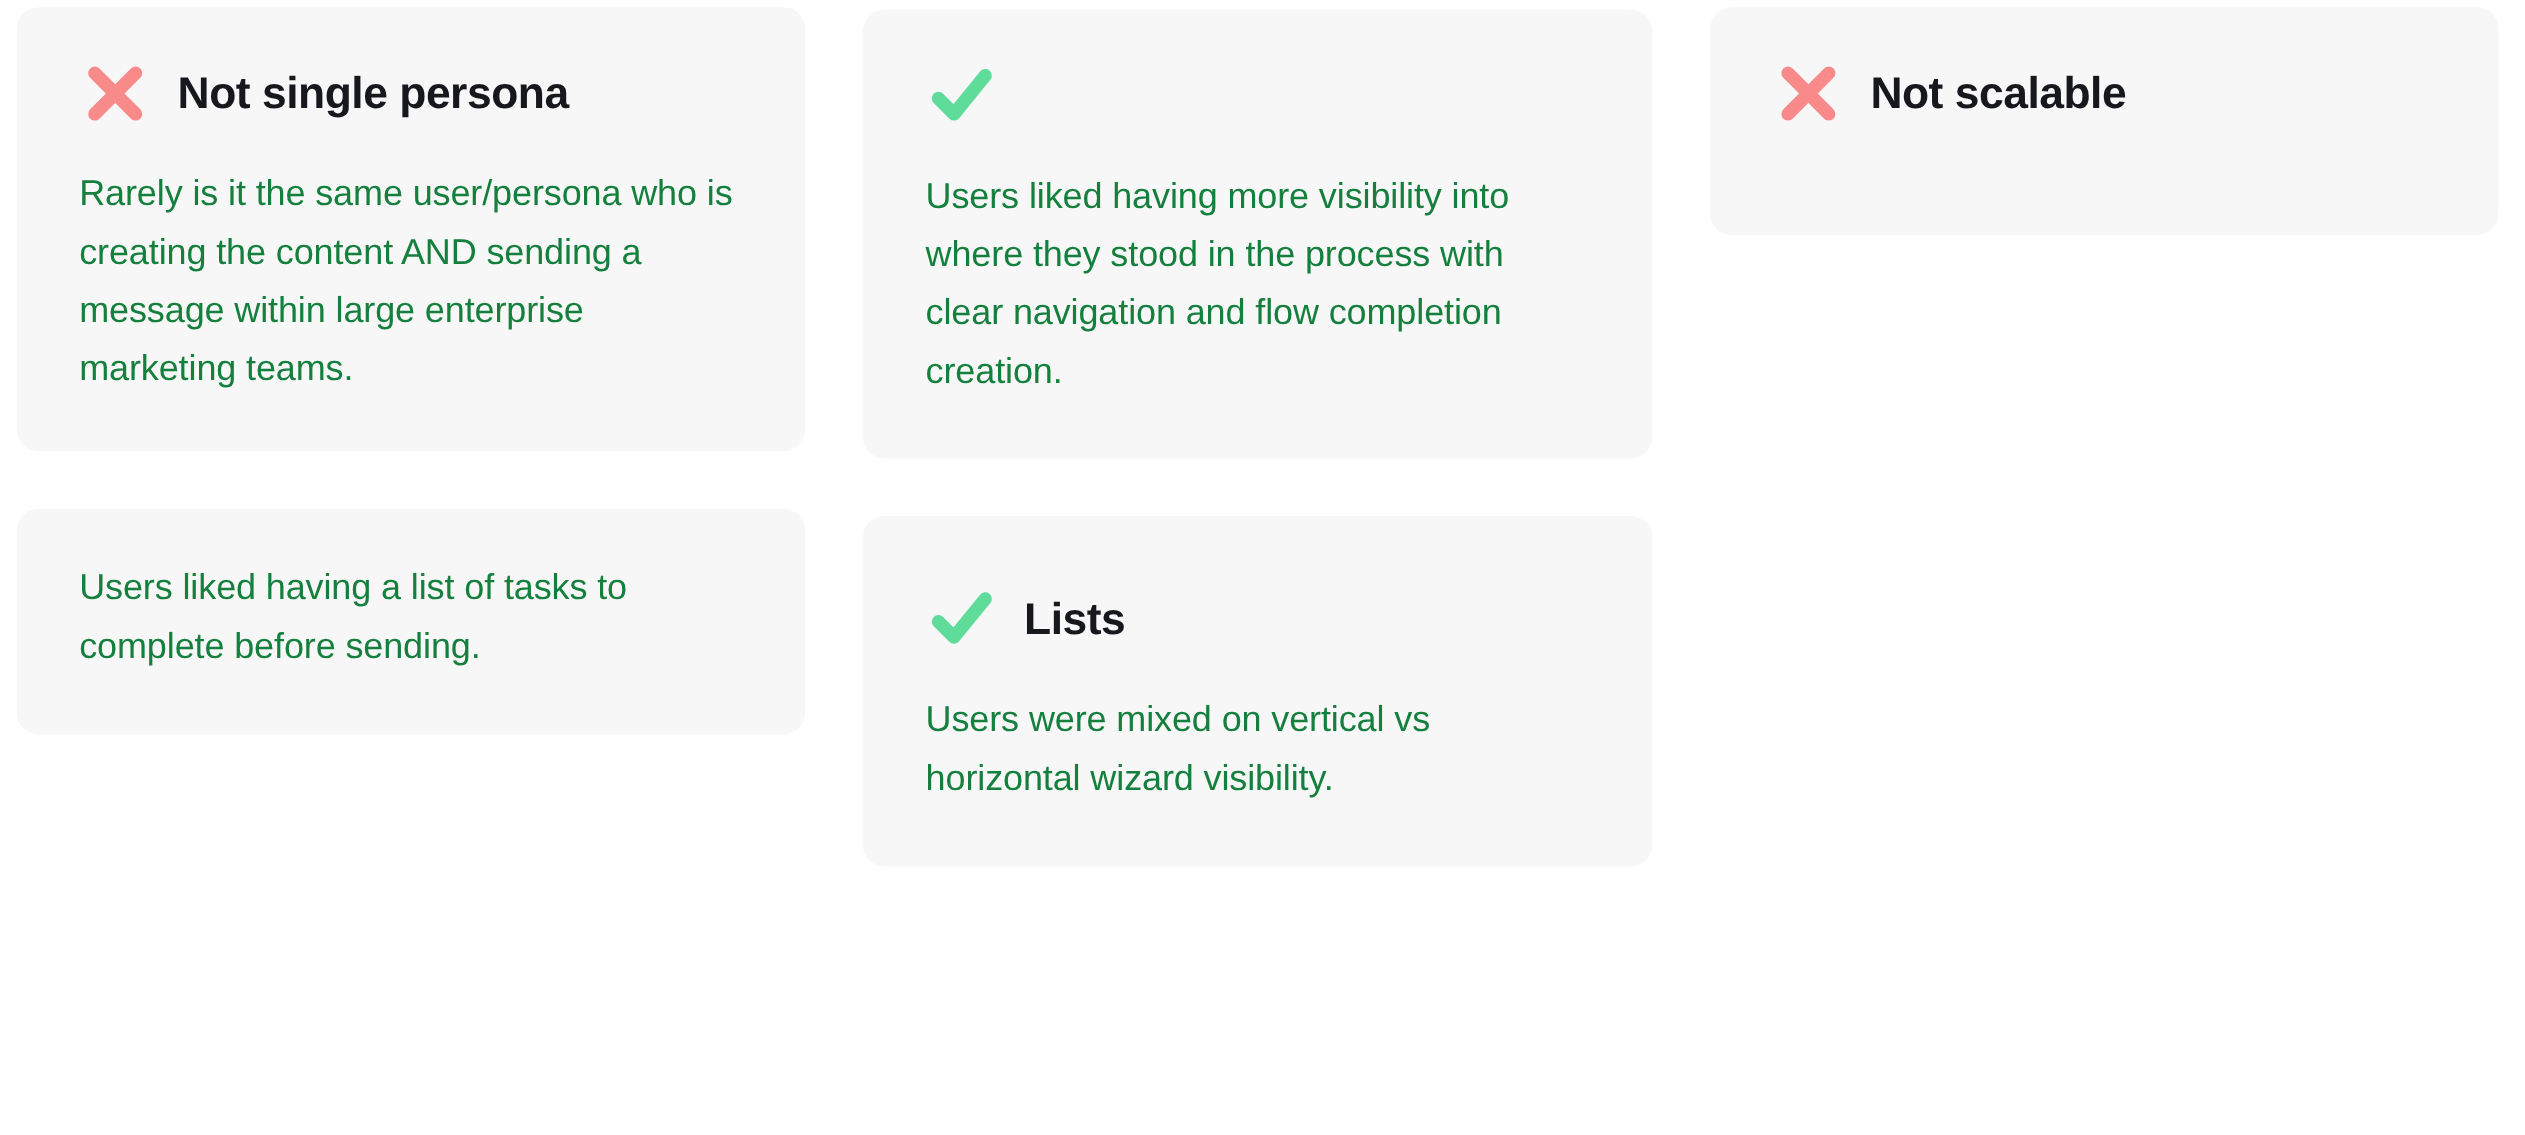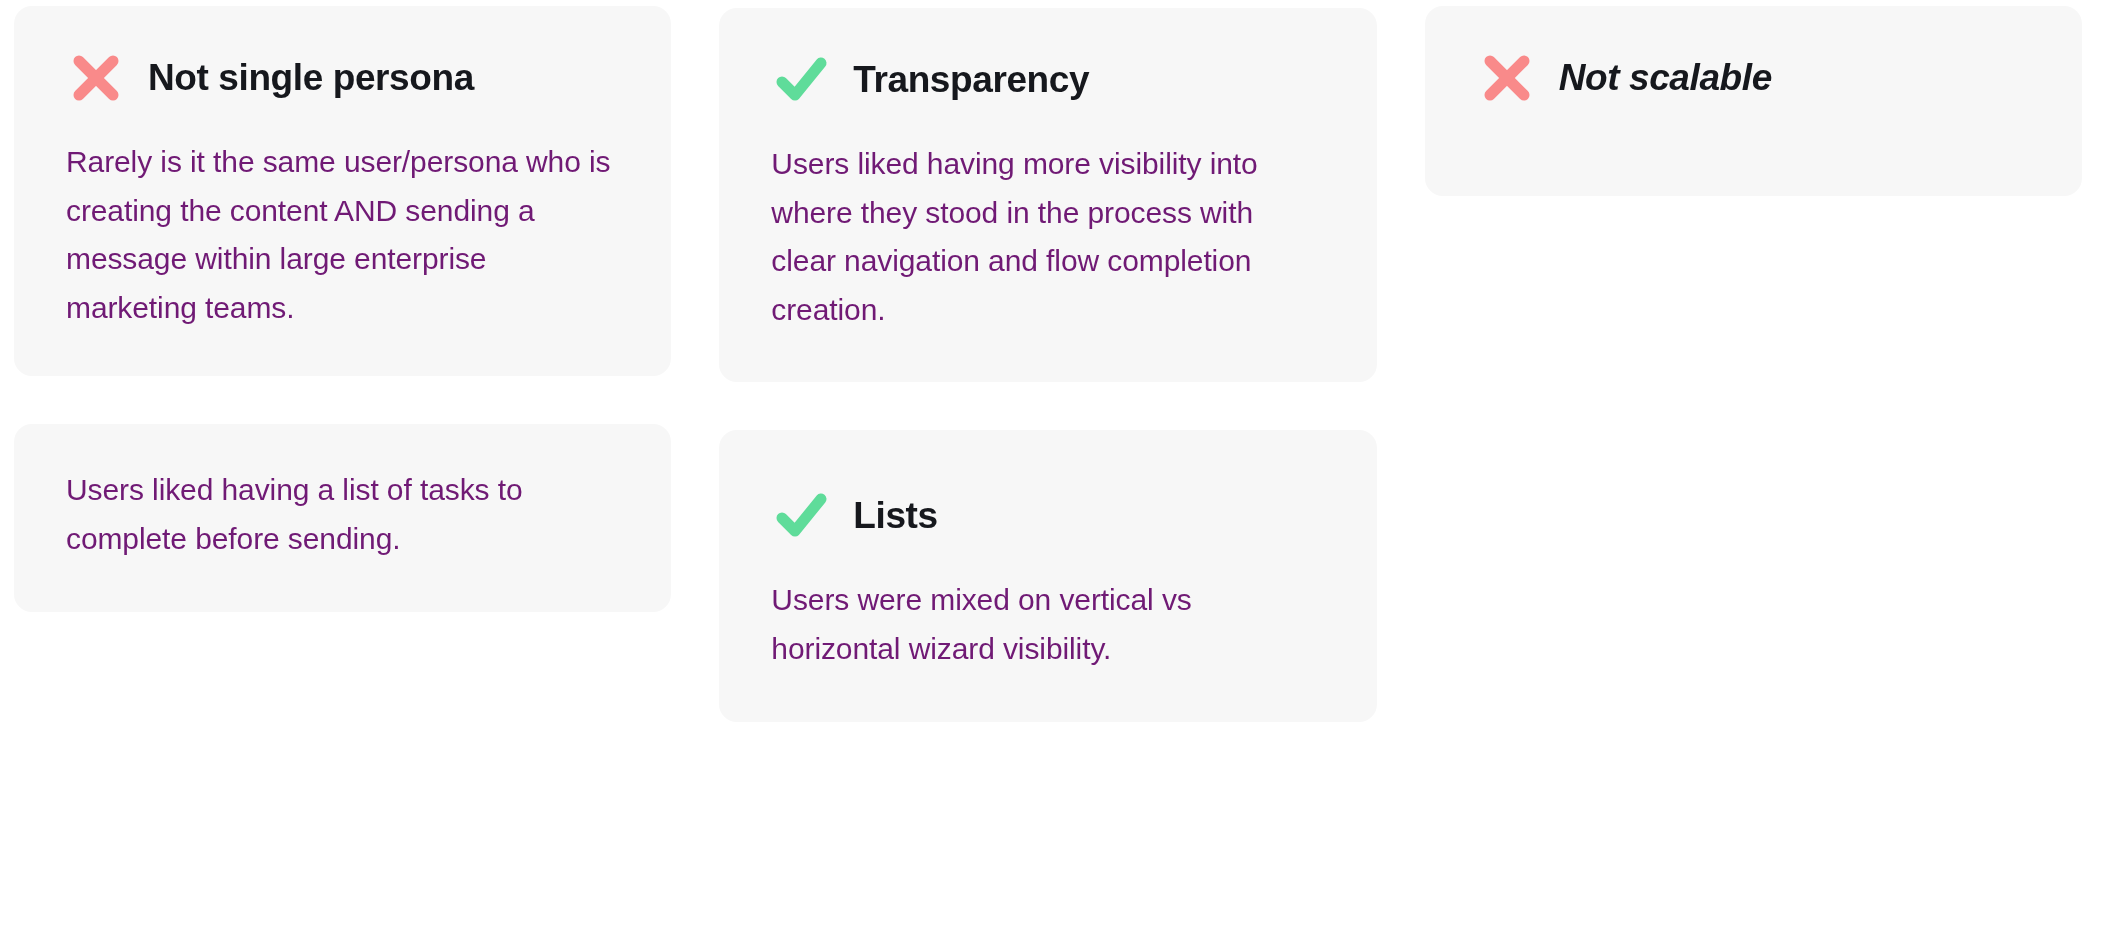--- a/index.html
+++ b/index.html
@@ -48,29 +48,29 @@
   .card-title {
     font-size: 37px;
     font-weight: 700;
     color: #16181d;
     letter-spacing: -0.4px;
     line-height: 1.15;
   }
   .card-body {
     font-size: 30px;
     line-height: 1.62;
-    color: #701a75;
+    color: #15803d;
     letter-spacing: -0.1px;
     max-width: 580px;
   }
   
   .col-1 .card:nth-child(1) { padding-bottom: 44px; }
   .col-2 { padding-top: 2px; }
   .col-2 .card:nth-child(2) { padding-top: 56px; }
-  .col-3 .card { padding-bottom: 58px; font-style: italic; }
+  .col-3 .card { padding-bottom: 58px; }
 </style>
 </head>
 <body>
 
 <div class="board">
   <div class="columns">
 
     <div class="col col-1">
 
       <div class="card">
@@ -94,21 +94,20 @@
 
     <div class="col col-2">
 
       <div class="card">
         <div class="card-head">
           <span class="icon">
             <svg viewBox="0 0 60 60" width="60" height="60" aria-hidden="true">
               <path d="M11 32 L24 45 L50 13" stroke="#5fdc9a" stroke-width="11" fill="none" stroke-linecap="round" stroke-linejoin="round"></path>
             </svg>
           </span>
-          <span class="card-title">Transparency</span>
         </div>
         <div class="card-body">Users liked having more visibility into where they stood in the process with clear navigation and flow completion creation.</div>
       </div>
 
       <div class="card">
         <div class="card-head">
           <span class="icon">
             <svg viewBox="0 0 60 60" width="60" height="60" aria-hidden="true">
               <path d="M11 32 L24 45 L50 13" stroke="#5fdc9a" stroke-width="11" fill="none" stroke-linecap="round" stroke-linejoin="round"></path>
             </svg>

